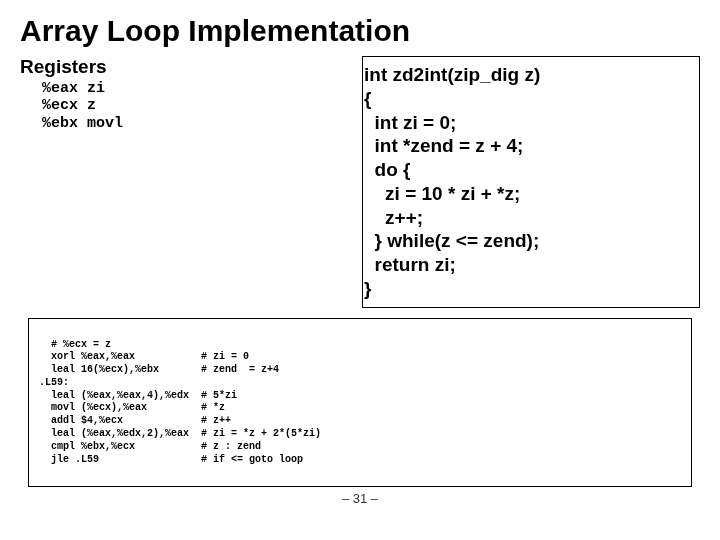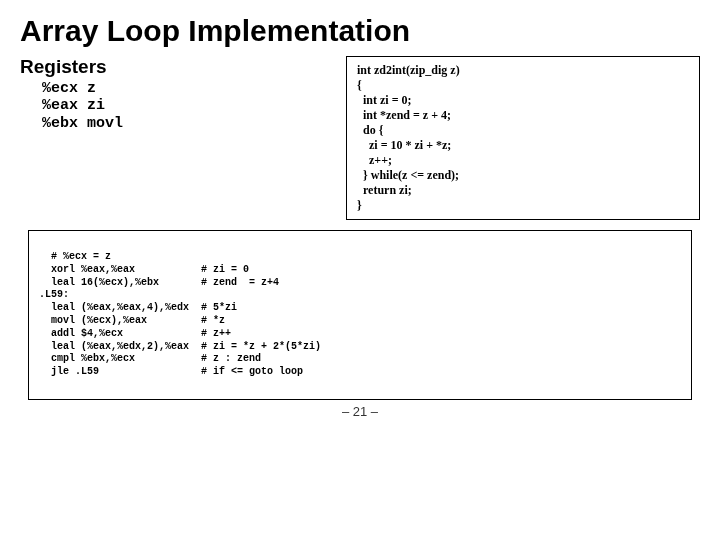--- a/index.html
+++ b/index.html
@@ -1,44 +1,44 @@
 <!DOCTYPE html>
 <html><head>
 <meta charset="utf-8">
 <style>
   * { box-sizing: border-box; margin: 0; padding: 0; }
   html, body { width: 720px; height: 540px; background: #fff; font-family: Arial, Helvetica, sans-serif; }
   .page { width: 720px; height: 540px; padding: 14px 20px 0 20px; position: relative; }
   h1 { font-size: 30px; font-weight: bold; margin-bottom: 8px; }
-  .top { display: flex; gap: 16px; align-items: flex-start; }
+  .top { display: flex; gap: 32px; align-items: flex-start; }
   .leftcol { flex: 0 0 310px; }
   .rightcol { flex: 1; }
   .subhead { font-size: 19px; font-weight: bold; margin-bottom: 2px; }
   .reg { font-family: "Courier New", monospace; font-size: 15px; font-weight: bold; padding-left: 22px; line-height: 1.15; }
   .comps { margin-top: 6px; }
   ul { list-style: disc; padding-left: 48px; font-size: 14px; }
   li { margin-bottom: 4px; line-height: 1.25; }
   .mono { font-family: "Courier New", monospace; }
-  .codebox { border: 1.5px solid #000; padding: 6px 10px; font-family: Liberation Serif, serif; font-size: 12px; font-weight: bold; line-height: 1.25; white-space: pre; }
+  .codebox { border: 1.5px solid #000; padding: 6px 1px; font-family: Liberation Sans, sans-serif; font-size: 19px; font-weight: bold; line-height: 1.25; white-space: pre; }
   .asm { border: 1.5px solid #000; margin: 10px 8px 0 8px; padding: 20px 10px; font-family: "Courier New", monospace; font-size: 10px; font-weight: bold; line-height: 1.28; white-space: pre; }
   .pagenum { text-align: center; font-size: 13px; color: #333; margin-top: 4px; }
 </style>
 </head>
 <body>
 
 <div class="page">
 
   <h1>Array Loop Implementation</h1>
 
   <div class="top">
     <div class="leftcol">
 
       <div class="subhead">Registers</div>
+      <div class="reg">%eax zi</div>
       <div class="reg">%ecx z</div>
-      <div class="reg">%eax zi</div>
       <div class="reg">%ebx movl</div>
 
 
     </div>
 
     <div class="rightcol">
       <div class="codebox">int zd2int(zip_dig z)
 {
   int zi = 0;
   int *zend = z + 4;
@@ -55,15 +55,15 @@
   xorl %eax,%eax           # zi = 0
   leal 16(%ecx),%ebx       # zend  = z+4
 .L59:
   leal (%eax,%eax,4),%edx  # 5*zi
   movl (%ecx),%eax         # *z
   addl $4,%ecx             # z++
   leal (%eax,%edx,2),%eax  # zi = *z + 2*(5*zi)
   cmpl %ebx,%ecx           # z : zend
   jle .L59                 # if &lt;= goto loop</div>
 
-  <div class="pagenum">– 21 –</div>
+  <div class="pagenum">– 31 –</div>
 
 </div>
 
 </body></html>

